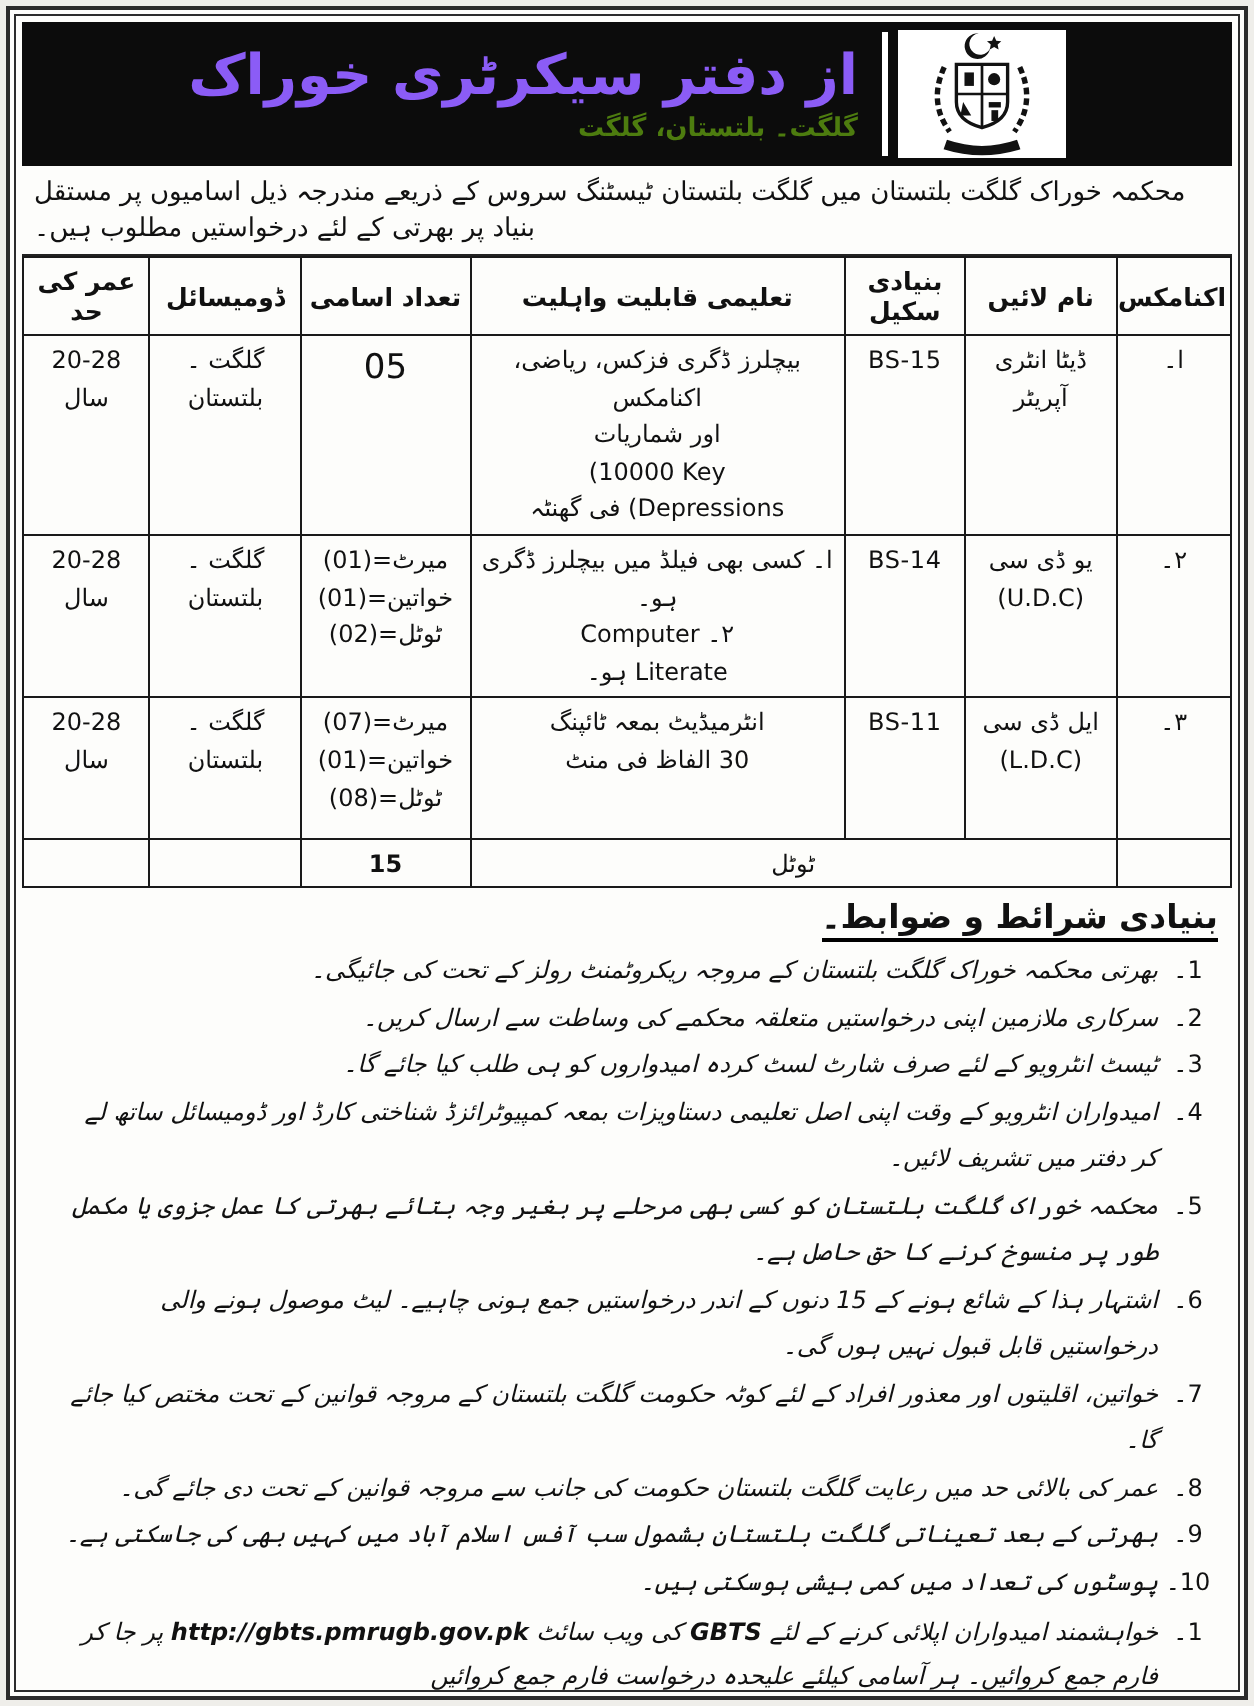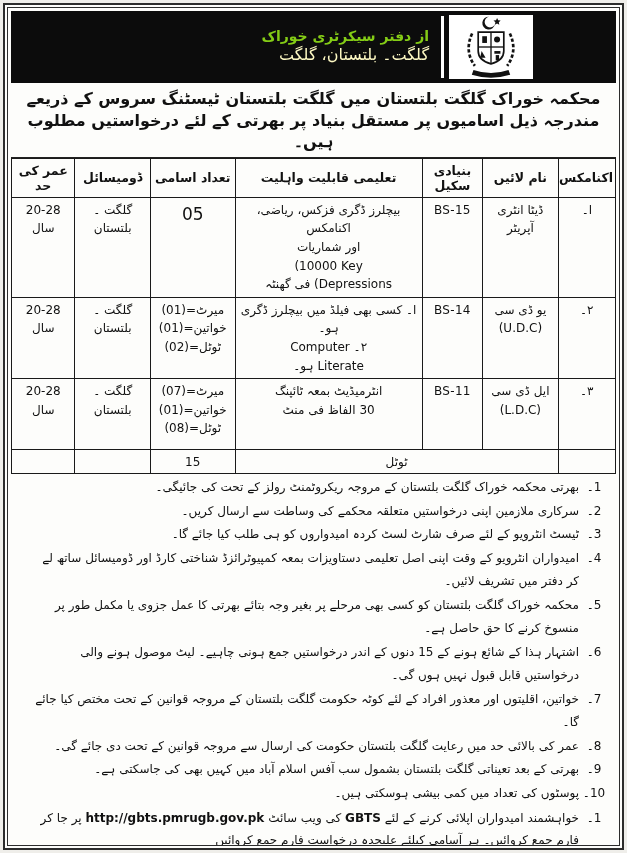--- a/index.html
+++ b/index.html
@@ -5,50 +5,50 @@
   * { margin:0; padding:0; box-sizing:border-box; }
   html,body { width:627px; }
   body { font-family:"DejaVu Sans", sans-serif; background:#dfdedb; color:#111; }
   .canvas { width:627px; height:853px; padding:3px; background:#efeeea; }
   .ad { width:100%; height:100%; border:2px solid #2c2c2c; padding:2px; background:#fdfdfb; }
   .ad-inner { width:100%; height:100%; border:1px solid #2c2c2c; padding:3px; overflow:hidden; background:#fdfdfb; }
 
   
   .header { background:#0c0c0c; height:72px; display:flex; align-items:stretch; }
   .title-wrap { flex:1; display:flex; flex-direction:column; justify-content:center; align-items:flex-end; padding:2px 12px 4px 4px; }
-  .title-l1 { color:#84cc16; font-weight:bold; font-size:14px; direction:rtl; line-height:1.35; }
-  .title-l2 { color:#fef9c3; font-weight:normal; font-size:16px; direction:rtl; line-height:1.25; }
+  .title-l1 { color:#8b5cf6; font-weight:bold; font-size:28px; direction:rtl; line-height:1.35; }
+  .title-l2 { color:#4d7c0f; font-weight:bold; font-size:13px; direction:rtl; line-height:1.25; }
   .header-sep { width:3px; background:#fff; margin:5px 0; }
   .emblem-box { width:84px; background:#fff; margin:4px 5px; display:flex; align-items:center; justify-content:center; }
   .header-right-spacer { width:78px; }
 
   
-  .intro { direction:rtl; text-align:center; font-size:16px; padding:5px 6px 4px 6px; line-height:1.35; border-bottom:1px solid #222;font-weight:bold; }
+  .intro { direction:rtl; text-align:left; font-size:13px; padding:5px 6px 4px 6px; line-height:1.35; border-bottom:1px solid #222; }
 
   
   table.jobs { width:100%; border-collapse:collapse; direction:rtl; table-layout:fixed; }
   table.jobs th, table.jobs td { border:1px solid #1a1a1a; text-align:center; vertical-align:top; padding:3px 2px; font-size:12px; }
   table.jobs th { font-weight:bold; font-size:12.5px; padding:4px 2px; vertical-align:middle; }
   table.jobs tbody tr.r1 { height:97px; }
   table.jobs tbody tr.r2 { height:74px; }
   table.jobs tbody tr.r3 { height:71px; }
   table.jobs tr.total-row td { height:24px; vertical-align:middle; padding:1px; }
   .cell-line { line-height:1.55; }
   .scale-cell { font-size:13.5px; letter-spacing:.3px; padding-top:5px !important; }
   .count-big { font-size:17px; }
-  .total-value { font-weight:normal; font-size:14px; }
+  .total-value { font-weight:bold; font-size:14px; }
   .total-label { font-size:12.5px;margin-left:31px; }
 
   
   .section { direction:rtl; padding:2px 7px 0 7px; }
   .section-heading { display:inline-block; font-weight:bold; font-size:16.5px; border-bottom:2.5px solid #000; padding-bottom:1px; margin:3px 0 3px 0; }
   .nlist { list-style:none; }
   .nlist li { display:flex; direction:rtl; align-items:flex-start; }
   .li-num { flex:0 0 30px; text-align:center; font-size:12px; line-height:23.5px; }
-  .li-text { flex:1; text-align:right; font-size:12px; line-height:23.5px; padding-left:14px; }
+  .li-text { flex:1; text-align:right; font-size:12px; line-height:23.5px; padding-left:14px;font-style:italic; }
   .app .li-num, .app .li-text { line-height:22px; }
   .li-text b { font-weight:bold; }
 
   .ltr { direction:ltr; unicode-bidi:isolate; }
 </style>
 </head>
 <body>
 
 <div class="canvas">
   <div class="ad">
@@ -193,20 +193,21 @@
               <td></td>
               <td colspan="3" class="total-label">ٹوٹل</td>
               <td class="total-value">15</td>
               <td></td>
               <td></td>
             </tr>
           </tbody>
       </table>
 
       <div class="section">
+        <div class="section-heading">بنیادی شرائط و ضوابط۔</div>
         <ul class="nlist" id="conditions-list">
             <li>
               <span class="li-num">1۔</span>
               <span class="li-text">بھرتی محکمہ خوراک گلگت بلتستان کے مروجہ ریکروٹمنٹ رولز کے تحت کی جائیگی۔</span>
             </li>
             <li>
               <span class="li-num">2۔</span>
               <span class="li-text">سرکاری ملازمین اپنی درخواستیں متعلقہ محکمے کی وساطت سے ارسال کریں۔</span>
             </li>
             <li>
@@ -224,21 +225,21 @@
             <li>
               <span class="li-num">6۔</span>
               <span class="li-text">اشتہار ہذا کے شائع ہونے کے 15 دنوں کے اندر درخواستیں جمع ہونی چاہیے۔ لیٹ موصول ہونے والی درخواستیں قابل قبول نہیں ہوں گی۔</span>
             </li>
             <li>
               <span class="li-num">7۔</span>
               <span class="li-text">خواتین، اقلیتوں اور معذور افراد کے لئے کوٹہ حکومت گلگت بلتستان کے مروجہ قوانین کے تحت مختص کیا جائے گا۔</span>
             </li>
             <li>
               <span class="li-num">8۔</span>
-              <span class="li-text">عمر کی بالائی حد میں رعایت گلگت بلتستان حکومت کی ارسال سے مروجہ قوانین کے تحت دی جائے گی۔</span>
+              <span class="li-text">عمر کی بالائی حد میں رعایت گلگت بلتستان حکومت کی جانب سے مروجہ قوانین کے تحت دی جائے گی۔</span>
             </li>
             <li>
               <span class="li-num">9۔</span>
               <span class="li-text">بھرتی کے بعد تعیناتی گلگت بلتستان بشمول سب آفس اسلام آباد میں کہیں بھی کی جاسکتی ہے۔</span>
             </li>
             <li>
               <span class="li-num">10۔</span>
               <span class="li-text">پوسٹوں کی تعداد میں کمی بیشی ہوسکتی ہیں۔</span>
             </li>
           </ul>

